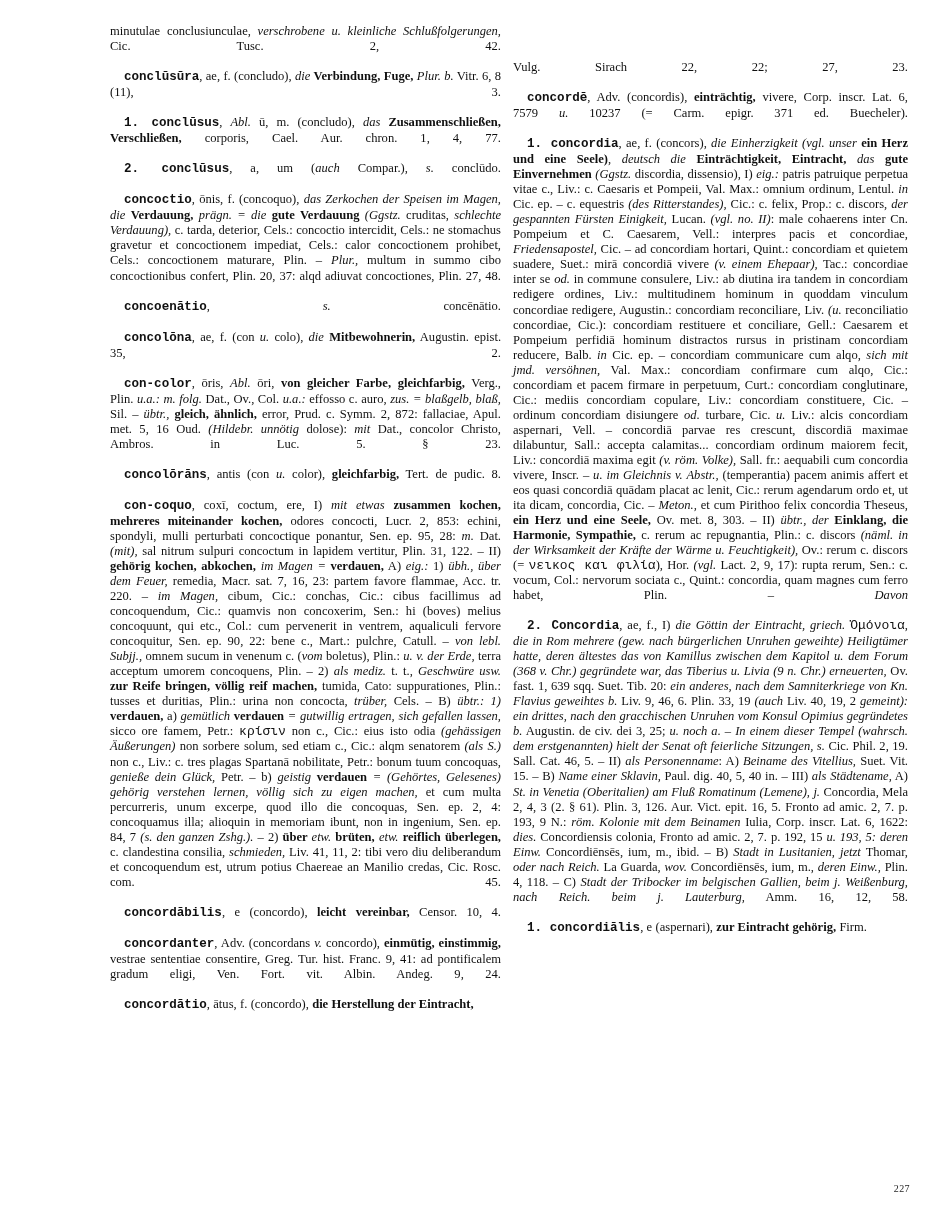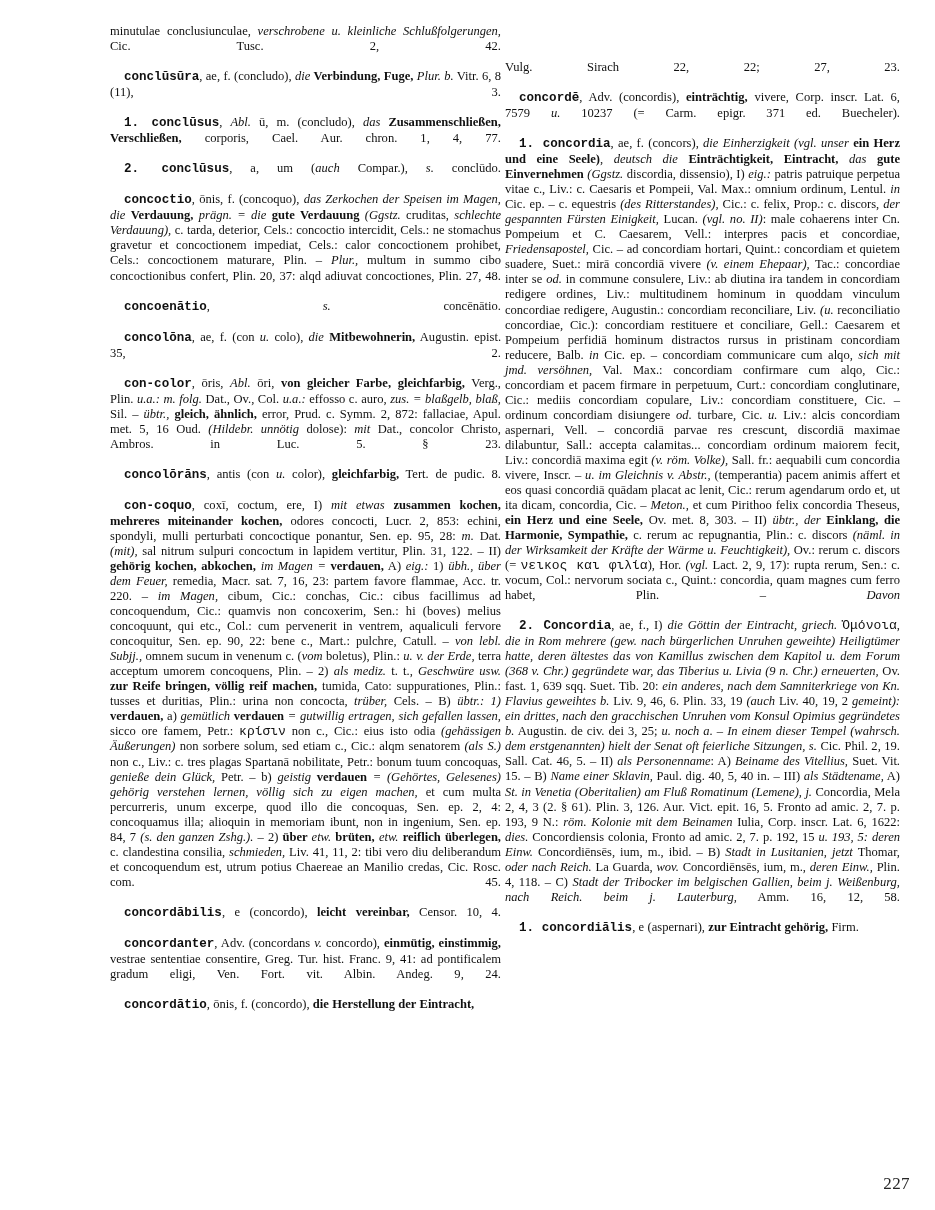--- a/index.html
+++ b/index.html
@@ -15,21 +15,21 @@
     width:935px;height:1210px;
     background:#ffffff;
     overflow:hidden;
   }
   #columns{
     position:absolute;
     left:110px;top:24px;
     width:800px;
     height:1140px;
     display:flex;
-    gap:4px;
+    gap:12px;
   }
   .col{
     width:391px;
     font-size:12.55px;
     line-height:15.03px;
     text-align:justify;
     text-justify:inter-word;
     hyphens:none;
     word-spacing:0.2px;
   }
@@ -48,21 +48,21 @@
   }
   .entry.lastpara::after{content:none;}
   b{font-weight:bold;font-family:Liberation Mono, monospace;}
   i{font-style:italic;}
   .bi{font-weight:bold;}
   .gk{font-family:Liberation Mono, monospace;font-size:13px;font-style:normal;}
   .pageno{
     position:absolute;
     right:25px;
     bottom:16px;
-    font-size:17px;
+    font-size:10px;
     letter-spacing:0.4px;
     color:#262626;
   }
 </style>
 </head>
 <body>
 
 <div id="page">
 
   <div id="columns">
@@ -72,21 +72,21 @@
         <p class="entry"><b>1. conclūsus</b><span>, </span><i>Abl.</i><span> ū, m. (concludo), </span><i>das </i><span class="bi">Zusammenschließen, Verschließen,</span><span> corporis, Cael. Aur. chron. 1, 4, 77.</span></p>
         <p class="entry"><b>2. conclūsus</b><span>, a, um (</span><i>auch</i><span> Compar.), </span><i>s.</i><span> conclūdo.</span></p>
         <p class="entry"><b>concoctio</b><span>, ōnis, f. (concoquo), </span><i>das Zerkochen der Speisen im Magen, die </i><span class="bi">Verdauung,</span><span> </span><i>prägn. = die </i><span class="bi">gute Verdauung</span><span> </span><i>(Ggstz.</i><span> cruditas, </span><i>schlechte Verdauung),</i><span> c. tarda, deterior, Cels.: concoctio intercidit, Cels.: ne stomachus gravetur et concoctionem impediat, Cels.: calor concoctionem prohibet, Cels.: concoctionem maturare, Plin. – </span><i>Plur.,</i><span> multum in summo cibo concoctionibus confert, Plin. 20, 37: alqd adiuvat concoctiones, Plin. 27, 48.</span></p>
         <p class="entry"><b>concoenātio</b><span>, </span><i>s.</i><span> concēnātio.</span></p>
         <p class="entry"><b>concolōna</b><span>, ae, f. (con </span><i>u.</i><span> colo), </span><i>die </i><span class="bi">Mitbewohnerin,</span><span> Augustin. epist. 35, 2.</span></p>
         <p class="entry"><b>con-color</b><span>, ōris, </span><i>Abl.</i><span> ōri, </span><span class="bi">von gleicher Farbe, gleichfarbig,</span><span> Verg., Plin. </span><i>u.a.: m. folg.</i><span> Dat., Ov., Col. </span><i>u.a.:</i><span> effosso c. auro, </span><i>zus. = blaßgelb, blaß,</i><span> Sil. – </span><i>übtr.,</i><span> </span><span class="bi">gleich, ähnlich,</span><span> error, Prud. c. Symm. 2, 872: fallaciae, Apul. met. 5, 16 Oud. </span><i>(Hildebr. unnötig</i><span> dolose): </span><i>mit</i><span> Dat., concolor Christo, Ambros. in Luc. 5. § 23.</span></p>
         <p class="entry"><b>concolōrāns</b><span>, antis (con </span><i>u.</i><span> color), </span><span class="bi">gleichfarbig,</span><span> Tert. de pudic. 8.</span></p>
         <p class="entry"><b>con-coquo</b><span>, coxī, coctum, ere, I) </span><i>mit etwas </i><span class="bi">zusammen kochen, mehreres miteinander kochen,</span><span> odores concocti, Lucr. 2, 853: echini, spondyli, mulli perturbati concoctique ponantur, Sen. ep. 95, 28: </span><i>m.</i><span> Dat. </span><i>(mit),</i><span> sal nitrum sulpuri concoctum in lapidem vertitur, Plin. 31, 122. – II) </span><span class="bi">gehörig kochen, abkochen,</span><span> </span><i>im Magen = </i><span class="bi">verdauen,</span><span> A) </span><i>eig.:</i><span> 1) </span><i>übh., über dem Feuer,</i><span> remedia, Macr. sat. 7, 16, 23: partem favore flammae, Acc. tr. 220. – </span><i>im Magen,</i><span> cibum, Cic.: conchas, Cic.: cibus facillimus ad concoquendum, Cic.: quamvis non concoxerim, Sen.: hi (boves) melius concoquunt, qui etc., Col.: cum pervenerit in ventrem, aqualiculi fervore concoquitur, Sen. ep. 90, 22: bene c., Mart.: pulchre, Catull. – </span><i>von lebl. Subjj.,</i><span> omnem sucum in venenum c. (</span><i>vom</i><span> boletus), Plin.: </span><i>u. v. der Erde,</i><span> terra acceptum umorem concoquens, Plin. – 2) </span><i>als mediz.</i><span> t. t., </span><i>Geschwüre usw. </i><span class="bi">zur Reife bringen, völlig reif machen,</span><span> tumida, Cato: suppurationes, Plin.: tusses et duritias, Plin.: urina non concocta, </span><i>trüber,</i><span> Cels. – B) </span><i>übtr.:</i><span> </span><i>1)</i><span> </span><span class="bi">verdauen,</span><span> a) </span><i>gemütlich </i><span class="bi">verdauen</span><span> </span><i>= gutwillig ertragen, sich gefallen lassen,</i><span> sicco ore famem, Petr.: </span><span class="gk">κρίσιν</span><span> non c., Cic.: eius isto odia </span><i>(gehässigen Äußerungen)</i><span> non sorbere solum, sed etiam c., Cic.: alqm senatorem </span><i>(als S.)</i><span> non c., Liv.: c. tres plagas Spartanā nobilitate, Petr.: bonum tuum concoquas, </span><i>genieße dein Glück,</i><span> Petr. – b) </span><i>geistig </i><span class="bi">verdauen</span><span> </span><i>= (Gehörtes, Gelesenes) gehörig verstehen lernen, völlig sich zu eigen machen,</i><span> et cum multa percurreris, unum excerpe, quod illo die concoquas, Sen. ep. 2, 4: concoquamus illa; alioquin in memoriam ibunt, non in ingenium, Sen. ep. 84, 7 </span><i>(s. den ganzen Zshg.).</i><span> – 2) </span><span class="bi">über </span><i>etw. </i><span class="bi">brüten,</span><span> </span><i>etw. </i><span class="bi">reiflich überlegen,</span><span> c. clandestina consilia, </span><i>schmieden,</i><span> Liv. 41, 11, 2: tibi vero diu deliberandum et concoquendum est, utrum potius Chaereae an Manilio credas, Cic. Rosc. com. 45.</span></p>
         <p class="entry"><b>concordābilis</b><span>, e (concordo), </span><span class="bi">leicht vereinbar,</span><span> Censor. 10, 4.</span></p>
         <p class="entry"><b>concordanter</b><span>, Adv. (concordans </span><i>v.</i><span> concordo), </span><span class="bi">einmütig, einstimmig,</span><span> vestrae sententiae consentire, Greg. Tur. hist. Franc. 9, 41: ad pontificalem gradum eligi, Ven. Fort. vit. Albin. Andeg. 9, 24.</span></p>
-        <p class="entry lastpara"><b>concordātio</b><span>, ōnis, f. (concordo), </span><span class="bi">die Herstellung der Eintracht,</span></p>
+        <p class="entry lastpara"><b>concordātio</b><span>, ātus, f. (concordo), </span><span class="bi">die Herstellung der Eintracht,</span></p>
       </div>
     <div class="col right">
         <p class="entry cont"><span>Vulg. Sirach 22, 22; 27, 23.</span></p>
         <p class="entry"><b>concordē</b><span>, Adv. (concordis), </span><span class="bi">einträchtig,</span><span> vivere, Corp. inscr. Lat. 6, 7579 </span><i>u.</i><span> 10237 (= Carm. epigr. 371 ed. Buecheler).</span></p>
         <p class="entry"><b>1. concordia</b><span>, ae, f. (concors), </span><i>die Einherzigkeit (vgl. unser </i><span class="bi">ein Herz und eine Seele)</span><span>, </span><i>deutsch die </i><span class="bi">Einträchtigkeit, Eintracht,</span><span> </span><i>das </i><span class="bi">gute Einvernehmen</span><span> </span><i>(Ggstz.</i><span> discordia, dissensio), I) </span><i>eig.:</i><span> patris patruique perpetua vitae c., Liv.: c. Caesaris et Pompeii, Val. Max.: omnium ordinum, Lentul. </span><i>in</i><span> Cic. ep. – c. equestris </span><i>(des Ritterstandes),</i><span> Cic.: c. felix, Prop.: c. discors, </span><i>der gespannten Fürsten Einigkeit,</i><span> Lucan. </span><i>(vgl. no. II)</i><span>: male cohaerens inter Cn. Pompeium et C. Caesarem, Vell.: interpres pacis et concordiae, </span><i>Friedensapostel,</i><span> Cic. – ad concordiam hortari, Quint.: concordiam et quietem suadere, Suet.: mirā concordiā vivere </span><i>(v. einem Ehepaar),</i><span> Tac.: concordiae inter se </span><i>od.</i><span> in commune consulere, Liv.: ab diutina ira tandem in concordiam redigere ordines, Liv.: multitudinem hominum in quoddam vinculum concordiae redigere, Augustin.: concordiam reconciliare, Liv. </span><i>(u.</i><span> reconciliatio concordiae, Cic.): concordiam restituere et conciliare, Gell.: Caesarem et Pompeium perfidiā hominum distractos rursus in pristinam concordiam reducere, Balb. </span><i>in</i><span> Cic. ep. – concordiam communicare cum alqo, </span><i>sich mit jmd. versöhnen,</i><span> Val. Max.: concordiam confirmare cum alqo, Cic.: concordiam et pacem firmare in perpetuum, Curt.: concordiam conglutinare, Cic.: mediis concordiam copulare, Liv.: concordiam constituere, Cic. – ordinum concordiam disiungere </span><i>od.</i><span> turbare, Cic. </span><i>u.</i><span> Liv.: alcis concordiam aspernari, Vell. – concordiā parvae res crescunt, discordiā maximae dilabuntur, Sall.: accepta calamitas... concordiam ordinum maiorem fecit, Liv.: concordiā maxima egit </span><i>(v. röm. Volke),</i><span> Sall. fr.: aequabili cum concordia vivere, Inscr. – </span><i>u. im Gleichnis v. Abstr.,</i><span> (temperantia) pacem animis affert et eos quasi concordiā quādam placat ac lenit, Cic.: rerum agendarum ordo et, ut ita dicam, concordia, Cic. – </span><i>Meton.,</i><span> et cum Pirithoo felix concordia Theseus, </span><span class="bi">ein Herz und eine Seele,</span><span> Ov. met. 8, 303. – II) </span><i>übtr., der </i><span class="bi">Einklang, die </span><span class="bi">Harmonie, Sympathie,</span><span> c. rerum ac repugnantia, Plin.: c. discors </span><i>(näml. in der Wirksamkeit der Kräfte der Wärme u. Feuchtigkeit),</i><span> Ov.: rerum c. discors (= </span><span class="gk">νεικος και φιλία</span><span>), Hor. </span><i>(vgl.</i><span> Lact. 2, 9, 17): rupta rerum, Sen.: c. vocum, Col.: nervorum sociata c., Quint.: concordia, quam magnes cum ferro habet, Plin. – </span><i>Davon</i></p>
         <p class="entry"><b>2. Concordia</b><span>, ae, f., I) </span><i>die Göttin der Eintracht, griech. </i><span class="gk">Ὁμόνοια</span><span>, </span><i>die in Rom mehrere (gew. nach bürgerlichen Unruhen geweihte) Heiligtümer hatte, deren ältestes das von Kamillus zwischen dem Kapitol u. dem Forum (368 v. Chr.) gegründete war, das Tiberius u. Livia (9 n. Chr.) erneuerten,</i><span> Ov. fast. 1, 639 sqq. Suet. Tib. 20: </span><i>ein anderes, nach dem Samniterkriege von Kn. Flavius geweihtes b.</i><span> Liv. 9, 46, 6. Plin. 33, 19 </span><i>(auch</i><span> Liv. 40, 19, 2 </span><i>gemeint): ein drittes, nach den gracchischen Unruhen vom Konsul Opimius gegründetes b.</i><span> Augustin. de civ. dei 3, 25; </span><i>u. noch a. – In einem dieser Tempel (wahrsch. dem erstgenannten) hielt der Senat oft feierliche Sitzungen, s.</i><span> Cic. Phil. 2, 19. Sall. Cat. 46, 5. – II) </span><i>als Personenname</i><span>: A) </span><i>Beiname des Vitellius,</i><span> Suet. Vit. 15. – B) </span><i>Name einer Sklavin,</i><span> Paul. dig. 40, 5, 40 in. – III) </span><i>als Städtename,</i><span> A) </span><i>St. in Venetia (Oberitalien) am Fluß Romatinum (Lemene), j.</i><span> Concordia, Mela 2, 4, 3 (2. § 61). Plin. 3, 126. Aur. Vict. epit. 16, 5. Fronto ad amic. 2, 7. p. 193, 9 N.: </span><i>röm. Kolonie mit dem Beinamen</i><span> Iulia, Corp. inscr. Lat. 6, 1622: </span><i>dies.</i><span> Concordiensis colonia, Fronto ad amic. 2, 7. p. 192, 15 </span><i>u. 193, 5: deren Einw.</i><span> Concordiēnsēs, ium, m., ibid. – B) </span><i>Stadt in Lusitanien, jetzt</i><span> Thomar, </span><i>oder nach Reich.</i><span> La Guarda, </span><i>wov.</i><span> Concordiēnsēs, ium, m., </span><i>deren Einw.,</i><span> Plin. 4, 118. – C) </span><i>Stadt der Tribocker im belgischen Gallien, beim j. Weißenburg, nach Reich. beim j. Lauterburg,</i><span> Amm. 16, 12, 58.</span></p>
         <p class="entry lastpara"><b>1. concordiālis</b><span>, e (aspernari), </span><span class="bi">zur Eintracht gehörig,</span><span> Firm.</span></p>
       </div>
   </div>
 

